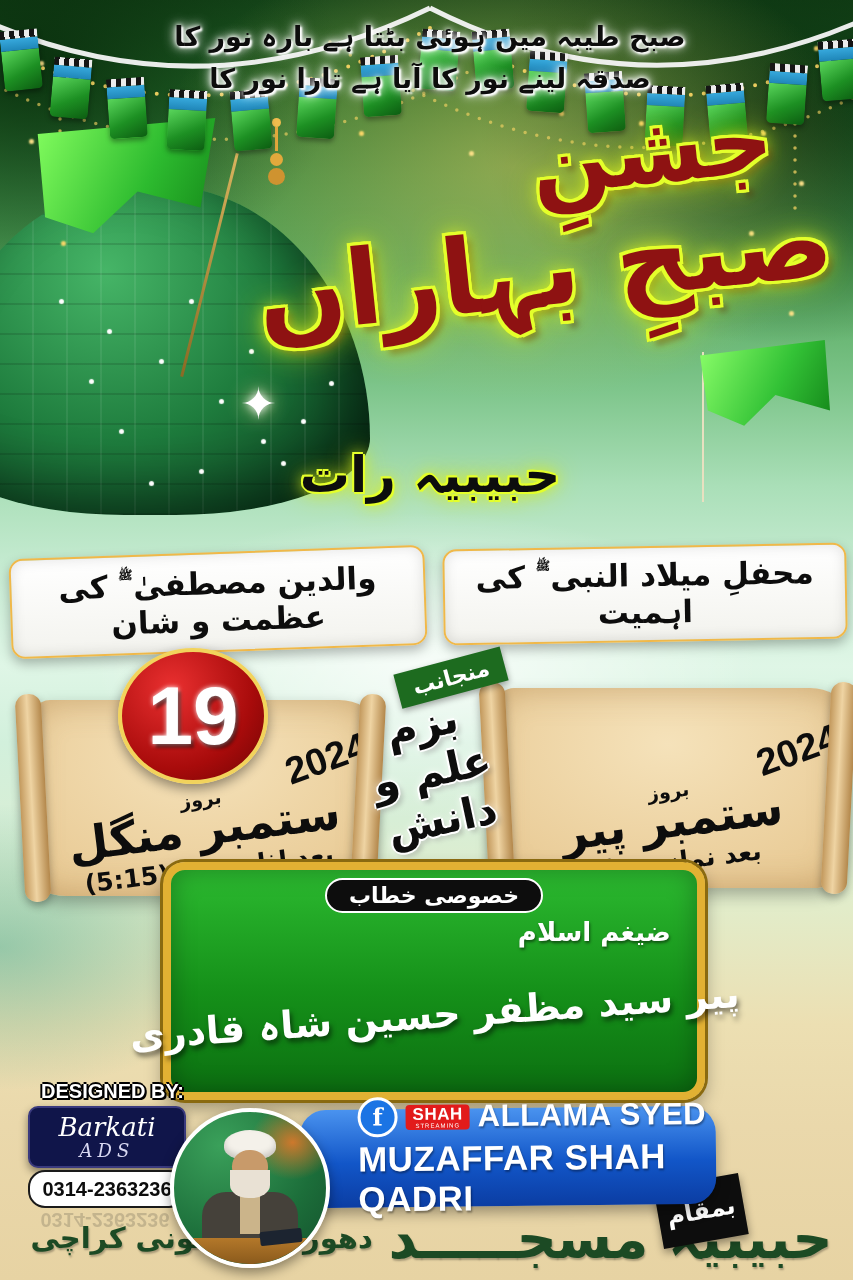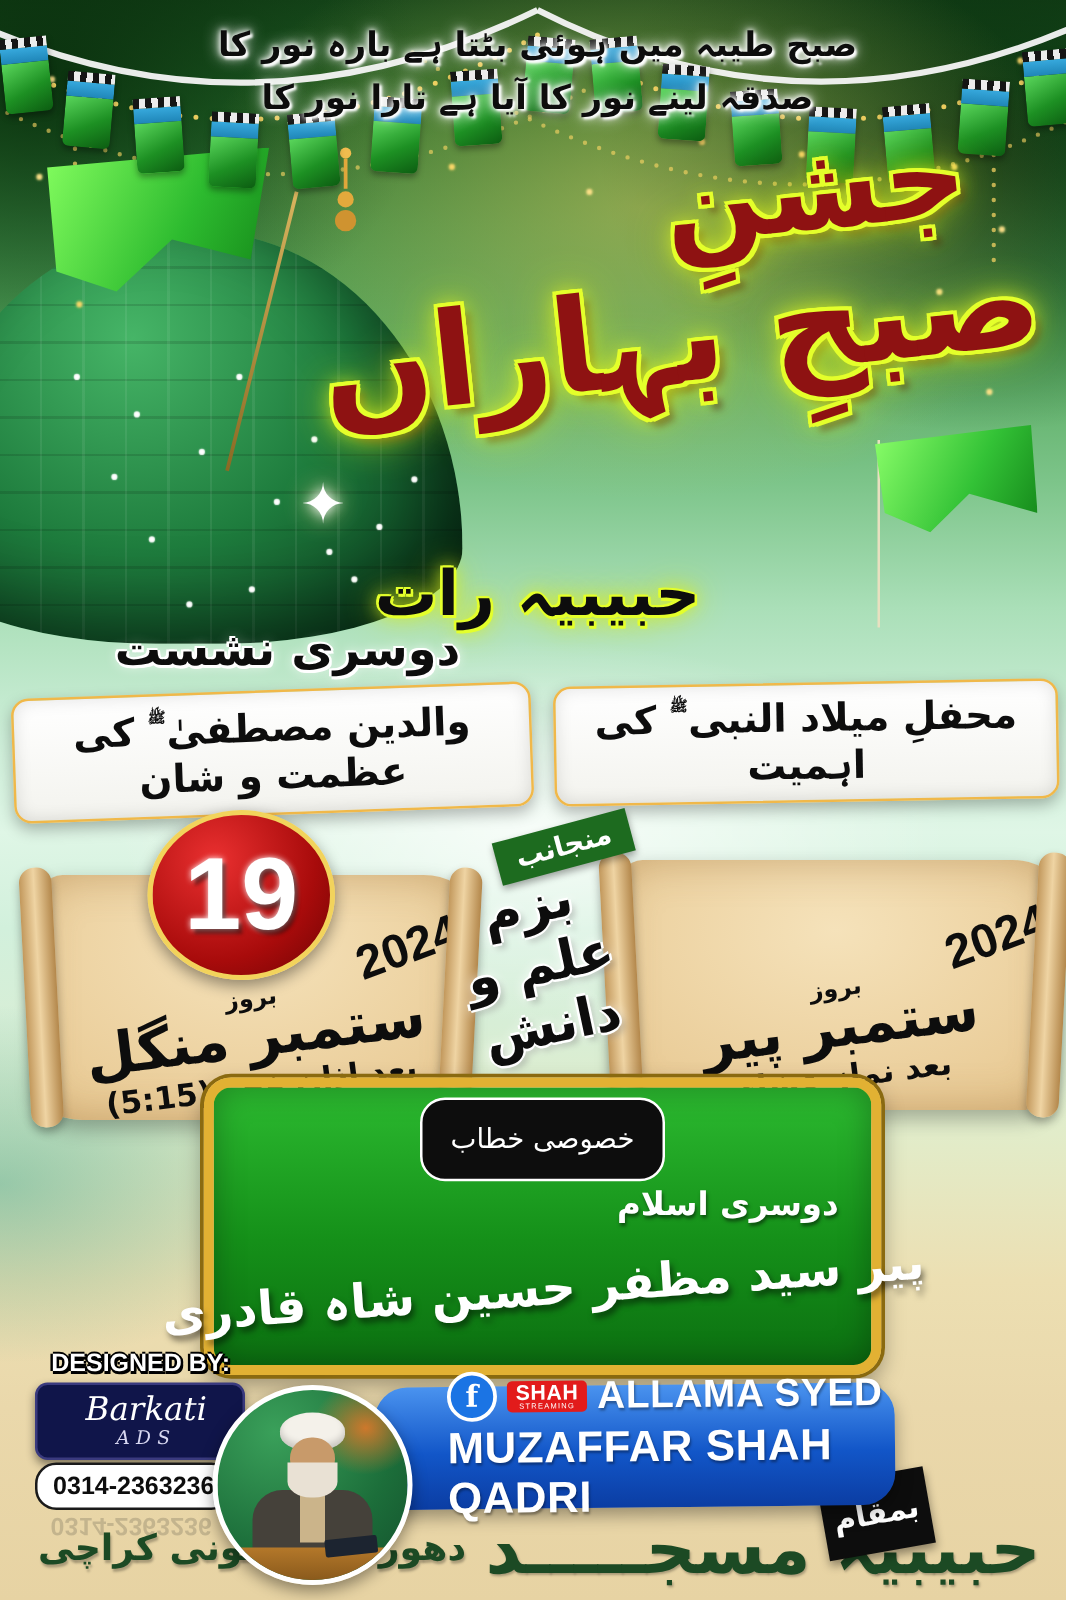--- a/index.html
+++ b/index.html
@@ -135,35 +135,35 @@
     font-size:42px;font-weight:bold;color:#0d0d0d;line-height:1.15;transform:rotate(-12deg);
     text-shadow:2px 0 0 #fff,-2px 0 0 #fff,0 2px 0 #fff,0 -2px 0 #fff,0 0 10px #fff,3px 4px 5px rgba(0,0,0,.25);}
 
   
   .speech{left:163px;top:862px;width:526px;height:222px;z-index:11;border-radius:22px;
     background:linear-gradient(180deg,#2cba30 0%,#159019 55%,#0c7011 100%);
     border:8px solid #e2b133;
     box-shadow:0 0 0 3px #8a6a10,0 8px 18px rgba(0,0,0,.35),inset 0 0 26px rgba(0,0,0,.3);
     display:flex;flex-direction:column;align-items:center;}
   .speech-badge{margin-top:8px;background:#0d0d0d;color:#fff;border:2px solid #fff;
-    border-radius:20px;padding:19px 22px;font-size:22px;font-weight:normal;}
+    border-radius:20px;padding:3px 22px;font-size:22px;font-weight:bold;}
   .speech-prefix{align-self:flex-end;margin:4px 26px -10px 0;color:#fff;font-size:26px;font-weight:bold;
     text-shadow:1px 2px 3px rgba(0,0,0,.5);}
   .speech-name{flex:1;display:flex;align-items:center;color:#fff;font-size:38px;font-weight:bold;
     white-space:nowrap;transform:rotate(-4deg);text-shadow:2px 4px 5px rgba(0,0,0,.5);}
 
   
   .designed-by{left:28px;top:1080px;width:156px;z-index:12;text-align:right;
     font-family:"Liberation Sans",sans-serif;font-size:20px;font-weight:800;color:#fff;
     text-shadow:2px 0 0 #000,-2px 0 0 #000,0 2px 0 #000,0 -2px 0 #000,2px 2px 0 #000;}
   .navy-box{left:28px;top:1106px;width:154px;height:58px;z-index:12;background:#10154a;
     border:2px solid #3a3a7e;border-radius:10px;box-shadow:0 4px 8px rgba(0,0,0,.45);
-    display:flex;flex-direction:column;align-items:center;justify-content:center;color:#fff;padding-left:10px;}
+    display:flex;flex-direction:column;align-items:center;justify-content:center;color:#fff;}
   .navy-box .brand{font-family:"DejaVu Serif",serif;font-style:italic;font-size:26px;line-height:1;}
-  .navy-box .brand2{font-family:"DejaVu Serif",serif;font-style:italic;font-size:15px;letter-spacing:5px;color:#d8d8f2;}
+  .navy-box .brand2{font-family:"DejaVu Serif",serif;font-style:italic;font-size:18px;letter-spacing:5px;color:#d8d8f2;}
   .phone-box{left:28px;top:1170px;width:154px;height:34px;z-index:12;background:#fff;border:2px solid #1a1a1a;
     border-radius:17px;display:flex;align-items:center;justify-content:center;
     font-family:"Liberation Sans",sans-serif;font-size:20px;font-weight:800;color:#0d0d0d;}
   .phone-ghost{left:28px;top:1208px;width:154px;z-index:12;text-align:center;transform:scaleY(-1);
     opacity:.18;font-family:"Liberation Sans",sans-serif;font-size:20px;font-weight:800;color:#222;}
 
   
   .avatar{left:170px;top:1108px;width:152px;height:152px;z-index:14;border-radius:50%;
     border:4px solid #fff;overflow:hidden;box-shadow:0 5px 12px rgba(0,0,0,.4);
     background:
@@ -261,21 +261,20 @@
     <span class="l2">صبحِ بہاراں</span>
   </div>
   <div class="abs subtitle urdu">حبیبیہ رات</div>
 
   <div class="abs session-box urdu box-first">
     <span>
       <span>محفلِ میلاد النبی</span><span class="honorific">ﷺ</span>
       <span>کی اہمیت</span>
     </span>
   </div>
-  <div class="abs session-header urdu hdr-second">دوسری نشست</div>
   <div class="abs session-box urdu box-second">
     <span>
       <span>والدین مصطفیٰ</span><span class="honorific">ﷺ</span>
       <span>کی عظمت و شان</span>
     </span>
   </div>
 
   <div class="abs scroll scroll-right">
     <div class="scroll-inner urdu">
       <div class="year">2024</div>
@@ -293,21 +292,21 @@
       <div class="stime">بعد اذان فجر (5:15)</div>
     </div>
   </div>
   <div class="abs day-circle dc-left">19</div>
 
   <div class="abs org-label urdu">منجانب</div>
   <div class="abs org-name urdu">بزم علم و دانش</div>
 
   <div class="abs speech">
     <div class="speech-badge urdu">خصوصی خطاب</div>
-    <div class="speech-prefix urdu">دوسری اسلام</div>
+    <div class="speech-prefix urdu">ضیغم اسلام</div>
     <div class="speech-name urdu">پیر سید مظفر حسین شاہ قادری</div>
   </div>
 
   <div class="abs designed-by">DESIGNED BY:</div>
   <div class="abs navy-box">
     <div class="brand">Barkati</div>
     <div class="brand2">ADS</div>
   </div>
   <div class="abs phone-box">0314-2363236</div>
   <div class="abs phone-ghost">0314-2363236</div>

